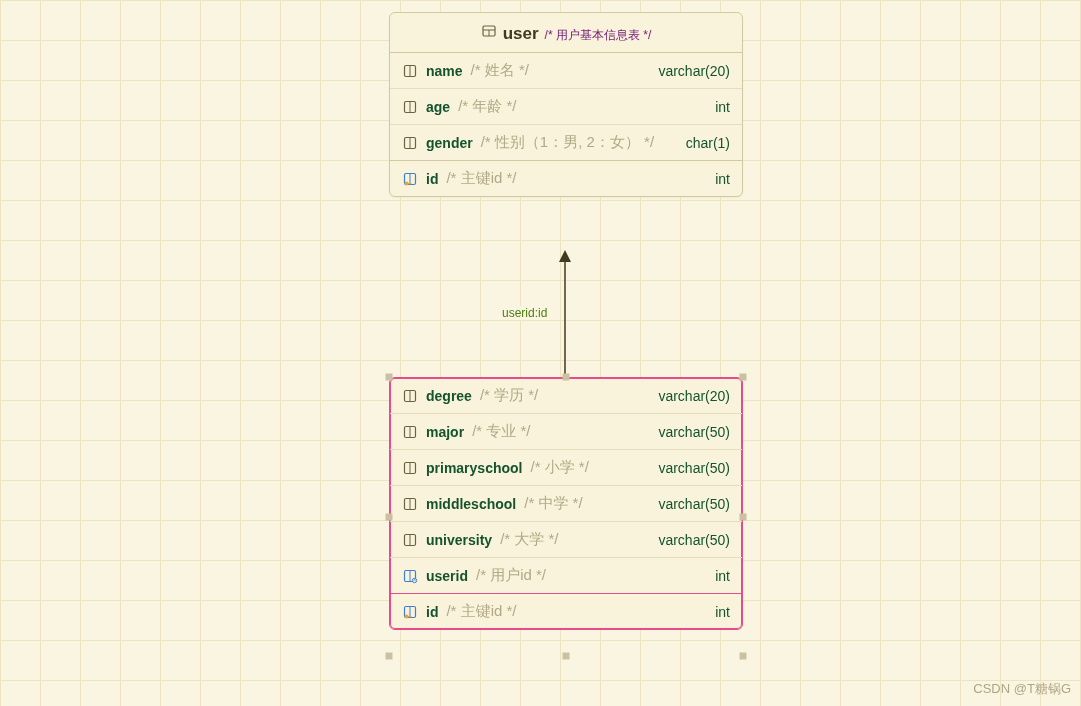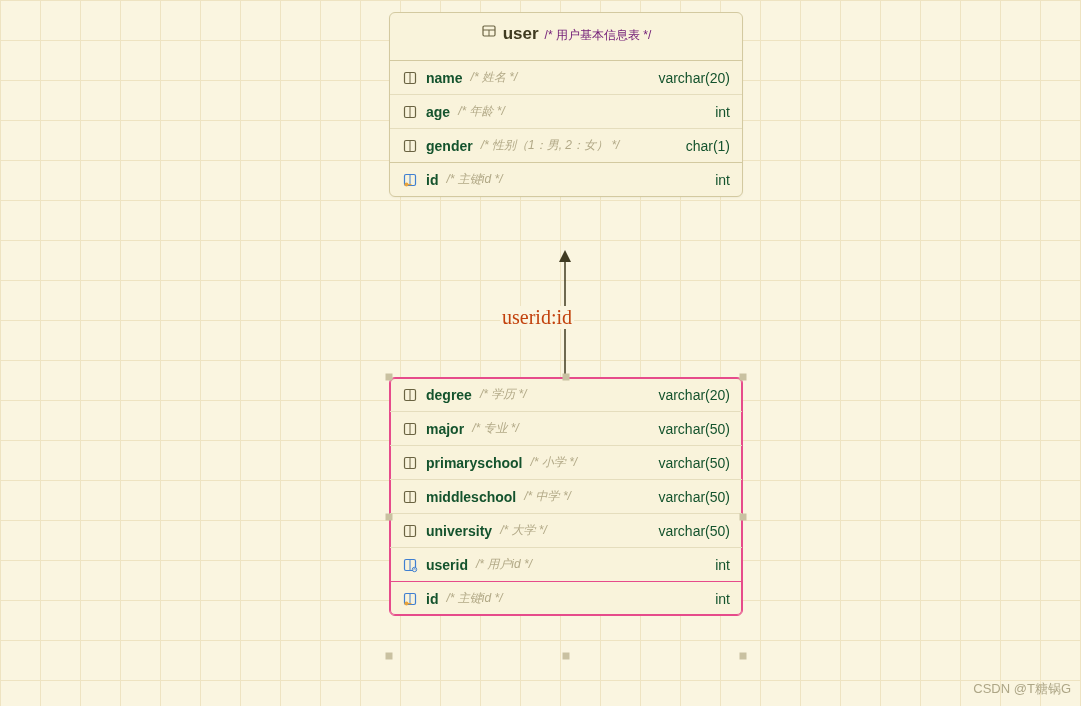--- a/index.html
+++ b/index.html
@@ -25,56 +25,55 @@
   }
   .table.selected {
     border: 1px solid #e64b8b;
     box-shadow: 0 0 0 1px #e64b8b inset;
   }
   .table-header {
     display: flex;
     align-items: baseline;
     justify-content: center;
     gap: 6px;
-    padding: 10px 8px 16px 8px;
+    padding: 10px 8px 8px 8px;
     border-bottom: 1px solid #d3c9a0;
   }
   .table.selected .table-header { border-bottom: 1px solid #e64b8b; }
   .table-title { font-weight: 700; font-size: 17px; color: #3f3a20; }
   .table-comment { font-size: 12px; color: #701a75; }
   .columns { }
   .col-row {
     display: flex;
     align-items: center;
     padding: 8px 12px;
     gap: 8px;
     border-top: 1px solid #e5ddbd;
   }
   .columns .col-row:first-child { border-top: none; }
   .col-row.pk-sep { border-top: 1px solid #d3c9a0; }
   .table.selected .col-row.pk-sep { border-top: 1px solid #e64b8b; }
   .col-name { font-weight: 700; font-size: 14px; color: #14532d; white-space: nowrap; }
-  .col-comment { font-size: 12px; color: #b2a987; white-space: nowrap; font-style: italic; }
+  .col-comment { font-size: 15px; color: #b2a987; white-space: nowrap; }
   .col-spacer { flex: 1; }
   .col-type { font-size: 14px; color: #14532d; white-space: nowrap; }
   .icon { flex: 0 0 16px; display: inline-flex; }
   .watermark {
     position: absolute;
     right: 10px;
     bottom: 8px;
     font-size: 13px;
     color: rgba(110,100,60,0.55);
   }
   .relation-label {
     position: absolute;
-    font-size: 20px;
-    color: #c2410c;
+    font-size: 12px;
+    color: #4d7c0f;
     background: #faf5e0;
     padding: 0 2px;
-    font-family: Liberation Serif, serif;
   }
   svg.canvas {
     position: absolute;
     left: 0; top: 0;
     width: 1081px; height: 706px;
     pointer-events: none;
   }
   .handle {
     position: absolute;
     width: 7px; height: 7px;

